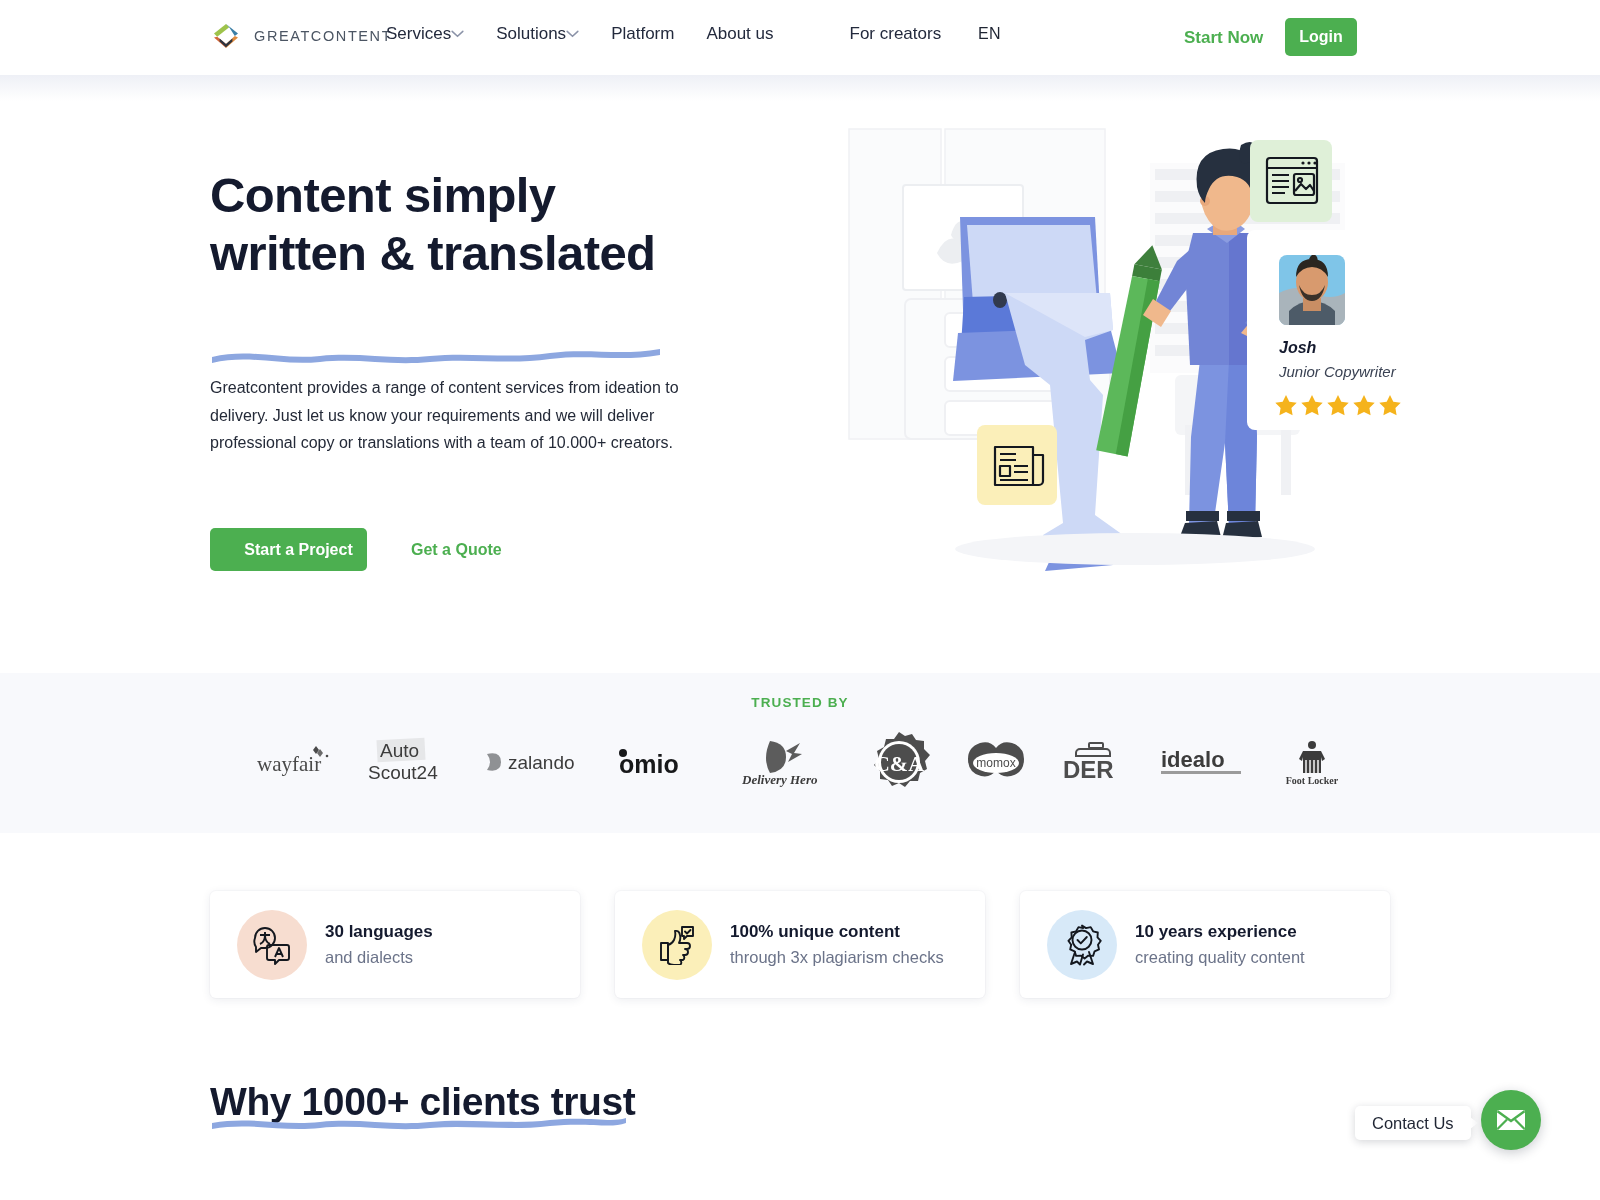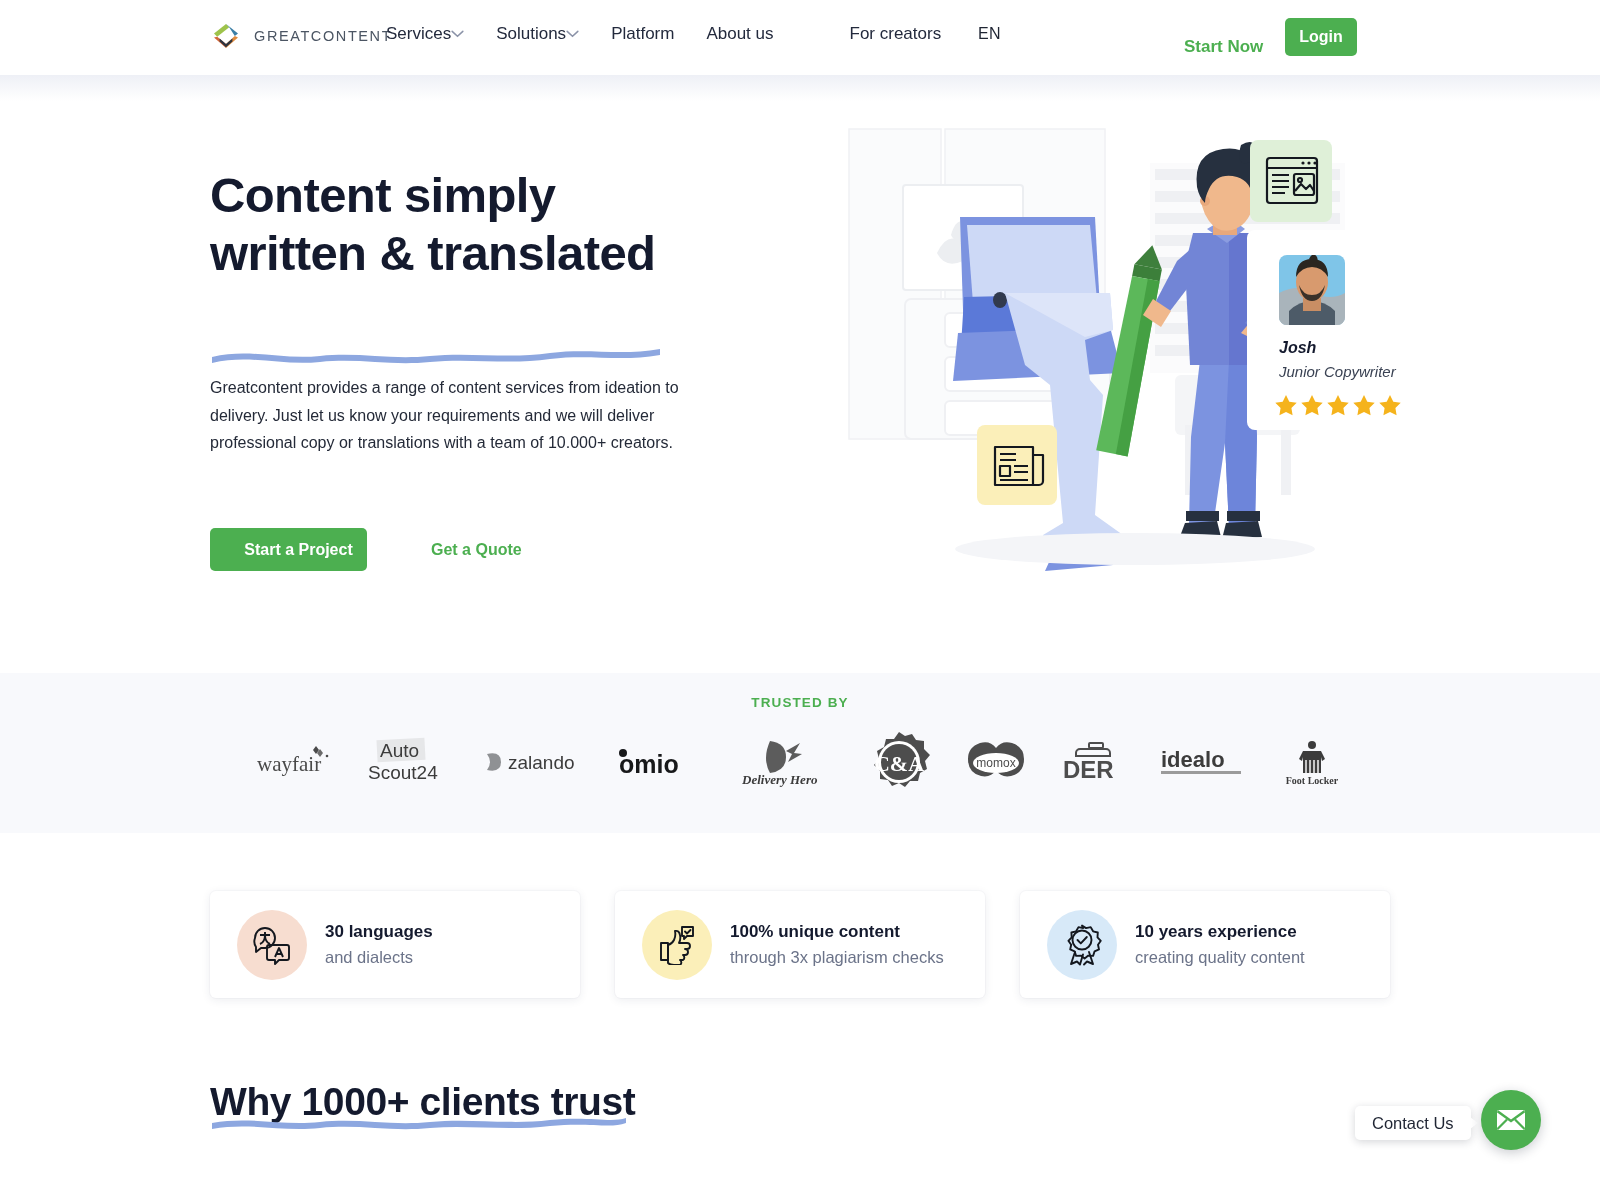--- a/index.html
+++ b/index.html
@@ -38,21 +38,21 @@
     font-size: 17px; color: #232a3d; cursor: pointer;
     padding: 0 0; margin-right: 32px; white-space: nowrap;
   }
   .navitem:last-child { margin-right: 12px; padding-left: 44px; }
   .chev { display:block; width: 13px; height: 8px; }
   .lang {
     position: absolute; left: 978px; top: 25px;
     font-size: 16px; color: #1f2533; cursor: pointer; letter-spacing: .3px;
   }
   .start-now {
-    position: absolute; left: 1184px; top: 37px;
+    position: absolute; left: 1184px; top: 28px;
     font-size: 17px; font-weight: bold; color: #4caf50; cursor: pointer;
     white-space: nowrap;
   }
   .login-btn {
     position: absolute; left: 1285px; top: 18px;
     width: 72px; height: 38px; border-radius: 5px;
     background: #4caf50; color: #fff; font-size: 16px; font-weight: bold;
     display: flex; align-items: center; justify-content: center;
     cursor: pointer; border: none;
     font-family: "Liberation Sans", sans-serif;
@@ -82,21 +82,21 @@
     display: flex; align-items: center;
   }
   .btn-primary {
     width: 157px; height: 43px; border-radius: 5px; background: #4caf50;
     color: #fff; font-size: 16px; font-weight: bold; border: none;
     display: flex; align-items: center; justify-content: center; cursor: pointer;
     font-family: "Liberation Sans", sans-serif;
     padding-left: 20px;
   }
   .btn-link {
-    margin-left: 64px; color: #4caf50; font-size: 16px; font-weight: bold;
+    margin-left: 44px; color: #4caf50; font-size: 16px; font-weight: bold;
     cursor: pointer; background: none; border: none;
     font-family: "Liberation Sans", sans-serif;
   }
   .hero-art { position: absolute; left: 845px; top: 25px; width: 590px; height: 450px; font-style: italic; }
 
   
   .trusted {
     position: absolute; top: 673px; left: 0; width: 1600px; height: 160px;
     background: #f8f9fc;
   }

